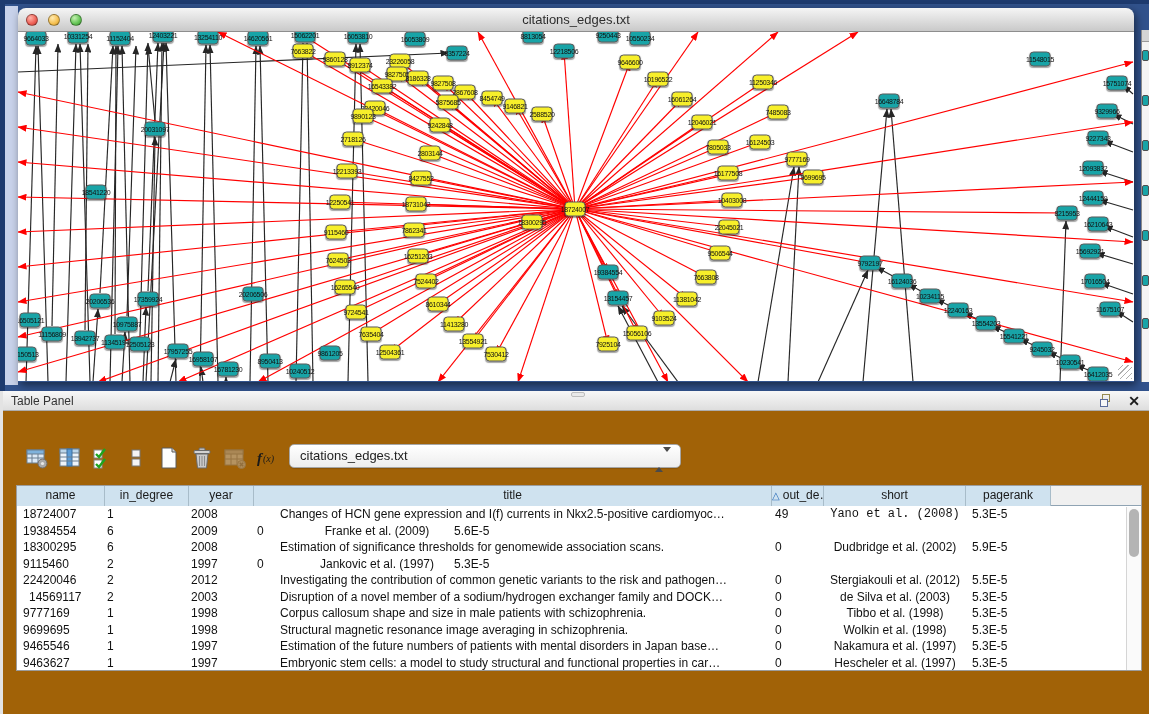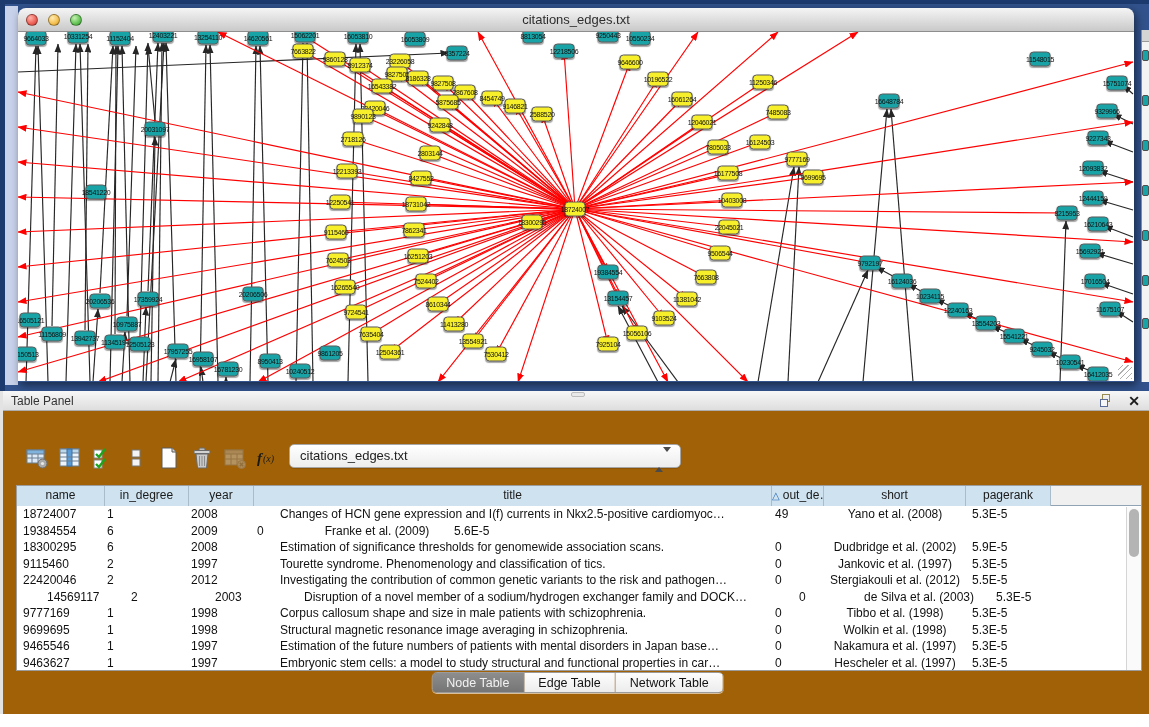--- a/index.html
+++ b/index.html
@@ -464,21 +464,21 @@
           <div class="th" style="width: 142px;">short</div>
           <div class="th" style="width: 85px;">pagerank</div>
         </div>
       <div class="tbody" id="tbody">
           <div class="tr">
             <div class="td" style="width: 88px; padding-left: 6px; text-align: left;">18724007</div>
             <div class="td" style="width: 84px; padding-left: 2px; text-align: left;">1</div>
             <div class="td" style="width: 65px; padding-left: 2px; text-align: left;">2008</div>
             <div class="td" style="width: 518px; padding-left: 26px; text-align: left;">Changes of HCN gene expression and I(f) currents in Nkx2.5-positive cardiomyoc…</div>
             <div class="td" style="width: 52px; padding-left: 3px; text-align: left;">49</div>
-            <div class="td" style="width: 142px; padding-left: 0px; text-align: center;">Yano et al. (2008)</div>
+            <div class="td" style="width: 142px; padding-left: 0px; text-align: center; font-family: Liberation Mono, monospace;">Yano et al. (2008)</div>
             <div class="td" style="width: 85px; padding-left: 6px; text-align: left;">5.3E-5</div>
           </div>
           <div class="tr">
             <div class="td" style="width: 88px; padding-left: 6px; text-align: left;">19384554</div>
             <div class="td" style="width: 84px; padding-left: 2px; text-align: left;">6</div>
             <div class="td" style="width: 65px; padding-left: 2px; text-align: left;">2009</div>
             <div class="td" style="width: 52px; padding-left: 3px; text-align: left;">0</div>
             <div class="td" style="width: 142px; padding-left: 0px; text-align: center;">Franke et al. (2009)</div>
             <div class="td" style="width: 85px; padding-left: 6px; text-align: left;">5.6E-5</div>
           </div>
@@ -488,36 +488,35 @@
             <div class="td" style="width: 65px; padding-left: 2px; text-align: left;">2008</div>
             <div class="td" style="width: 518px; padding-left: 26px; text-align: left;">Estimation of significance thresholds for genomewide association scans.</div>
             <div class="td" style="width: 52px; padding-left: 3px; text-align: left;">0</div>
             <div class="td" style="width: 142px; padding-left: 0px; text-align: center;">Dudbridge et al. (2002)</div>
             <div class="td" style="width: 85px; padding-left: 6px; text-align: left;">5.9E-5</div>
           </div>
           <div class="tr">
             <div class="td" style="width: 88px; padding-left: 6px; text-align: left;">9115460</div>
             <div class="td" style="width: 84px; padding-left: 2px; text-align: left;">2</div>
             <div class="td" style="width: 65px; padding-left: 2px; text-align: left;">1997</div>
-            <div class="td" style="width: 518px; padding-left: 26px; text-align: left;">Tourette syndrome. Phenomenology and classification of tics.</div>
             <div class="td" style="width: 52px; padding-left: 3px; text-align: left;">0</div>
             <div class="td" style="width: 142px; padding-left: 0px; text-align: center;">Jankovic et al. (1997)</div>
             <div class="td" style="width: 85px; padding-left: 6px; text-align: left;">5.3E-5</div>
           </div>
           <div class="tr">
             <div class="td" style="width: 88px; padding-left: 6px; text-align: left;">22420046</div>
             <div class="td" style="width: 84px; padding-left: 2px; text-align: left;">2</div>
             <div class="td" style="width: 65px; padding-left: 2px; text-align: left;">2012</div>
             <div class="td" style="width: 518px; padding-left: 26px; text-align: left;">Investigating the contribution of common genetic variants to the risk and pathogen…</div>
             <div class="td" style="width: 52px; padding-left: 3px; text-align: left;">0</div>
             <div class="td" style="width: 142px; padding-left: 0px; text-align: center;">Stergiakouli et al. (2012)</div>
             <div class="td" style="width: 85px; padding-left: 6px; text-align: left;">5.5E-5</div>
           </div>
           <div class="tr">
-            <div class="td" style="width: 88px; padding-left: 6px; text-align: left; margin-left: 24px;">14569117</div>
+            <div class="td" style="width: 88px; padding-left: 12px; text-align: left;">14569117</div>
             <div class="td" style="width: 84px; padding-left: 2px; text-align: left;">2</div>
             <div class="td" style="width: 65px; padding-left: 2px; text-align: left;">2003</div>
             <div class="td" style="width: 518px; padding-left: 26px; text-align: left;">Disruption of a novel member of a sodium/hydrogen exchanger family and DOCK…</div>
             <div class="td" style="width: 52px; padding-left: 3px; text-align: left;">0</div>
             <div class="td" style="width: 142px; padding-left: 0px; text-align: center;">de Silva et al. (2003)</div>
             <div class="td" style="width: 85px; padding-left: 6px; text-align: left;">5.3E-5</div>
           </div>
           <div class="tr">
             <div class="td" style="width: 88px; padding-left: 6px; text-align: left;">9777169</div>
             <div class="td" style="width: 84px; padding-left: 2px; text-align: left;">1</div>
@@ -553,21 +552,16 @@
             <div class="td" style="width: 52px; padding-left: 3px; text-align: left;">0</div>
             <div class="td" style="width: 142px; padding-left: 0px; text-align: center;">Hescheler et al. (1997)</div>
             <div class="td" style="width: 85px; padding-left: 6px; text-align: left;">5.3E-5</div>
           </div>
         </div>
       <div class="vscroll">
           <div class="vthumb"></div>
         </div>
     </div>
 
-    <div class="tabs" id="tabs">
-        <div class="tab selected">Node Table</div>
-        <div class="tab">Edge Table</div>
-        <div class="tab">Network Table</div>
-      </div>
   </div>
 
 
 </div>
 
 </body></html>

